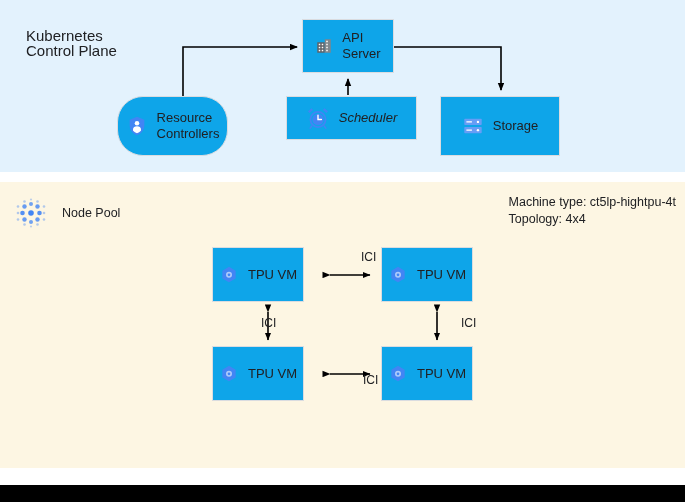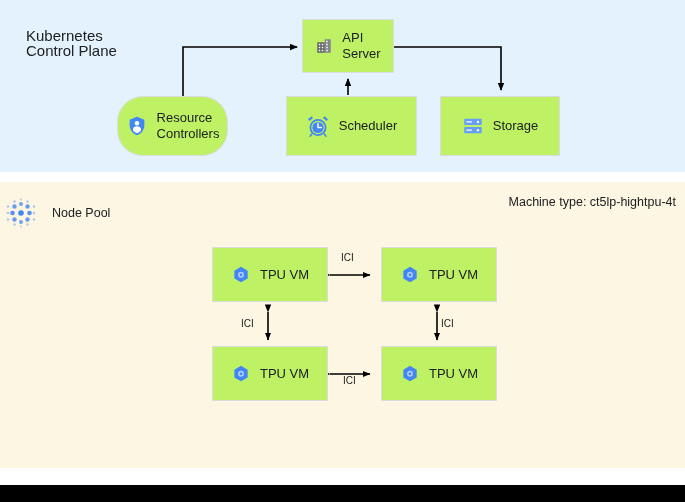--- a/index.html
+++ b/index.html
@@ -43,21 +43,21 @@
     color: #202124;
     line-height: 15px;
     white-space: pre-line;
   }
   #control-plane-title {
     left: 26px;
     top: 28px;
   }
   .node-box {
     position: absolute;
-    background: #bef264;
+    background: #0ea5e9;
     border: 1px solid #dadce0;
     box-sizing: border-box;
     display: flex;
     align-items: center;
     justify-content: center;
     gap: 9px;
   }
   .node-label {
     font-size: 13px;
     color: #202124;
@@ -65,63 +65,64 @@
     white-space: pre-line;
   }
   .icon {
     flex: 0 0 auto;
     display: block;
   }
 
   
   #api-server-box   { left: 302px; top: 19px;  width: 92px;  height: 54px; }
   #resource-box     { left: 117px; top: 96px;  width: 111px; height: 60px; border-radius: 26px; }
-  #scheduler-box    { left: 286px; top: 96px;  width: 131px; height: 60px; }
+  #scheduler-box    { left: 286px; top: 96px;  width: 131px; height: 44px; font-style: italic; }
   #storage-box      { left: 440px; top: 96px;  width: 120px; height: 60px; }
 
   
   #node-pool-header {
     position: absolute;
-    left: 4px;
+    left: 14px;
     top: 196px;
     display: flex;
     align-items: center;
     gap: 14px;
   }
   #node-pool-label {
     font-size: 12.5px;
     color: #202124;
   }
   #machine-info {
     position: absolute;
     right: 9px;
     top: 194px;
     text-align: left;
     font-size: 12.5px;
     color: #202124;
     line-height: 17px;
   }
 
   
-  .tpu-box { width: 116px; height: 55px; }
+  .tpu-box { width: 92px; height: 55px; }
   #tpu-vm-1 { left: 212px; top: 247px; }
   #tpu-vm-2 { left: 381px; top: 247px; }
   #tpu-vm-3 { left: 212px; top: 346px; }
   #tpu-vm-4 { left: 381px; top: 346px; }
 
   
   .conn {
     position: absolute;
     pointer-events: none;
   }
   .ici-label {
     position: absolute;
-    font-size: 10px;
+    font-size: 12px;
     color: #202124;
     line-height: 11px;
+    margin-left: 20px;
   }
   #ici-top     { left: 341px; top: 252px; }
   #ici-left    { left: 241px; top: 318px; }
   #ici-right   { left: 441px; top: 318px; }
   #ici-bottom  { left: 343px; top: 375px; }
 </style>
 </head>
 <body>
 
 <div class="panel" id="control-plane-panel"></div>
@@ -223,20 +224,21 @@
       <circle cx="10.5" cy="28.5" r="1.3" opacity="0.4"></circle>
       <circle cx="23.5" cy="28.5" r="1.3" opacity="0.4"></circle>
       <circle cx="17" cy="30.5" r="1.1" opacity="0.35"></circle>
     </g>
   </svg>
   <span id="node-pool-label">Node Pool</span>
 </div>
 
 <div id="machine-info">
   <div>Machine type: ct5lp-hightpu-4t</div>
+  <div>Topology: 4x4</div>
 </div>
 
 <svg class="conn" style="left:0; top:0;" width="685" height="502">
   <defs>
     <marker id="arrowhead2" markerWidth="9" markerHeight="9" refX="7.5" refY="3.2" orient="auto" markerUnits="userSpaceOnUse">
       <path d="M0,0 L8,3.2 L0,6.4 z" fill="#000000"></path>
     </marker>
     <marker id="arrowstart2" markerWidth="9" markerHeight="9" refX="0.5" refY="3.2" orient="auto-start-reverse" markerUnits="userSpaceOnUse">
       <path d="M8,0 L0,3.2 L8,6.4 z" fill="#000000"></path>
     </marker>

